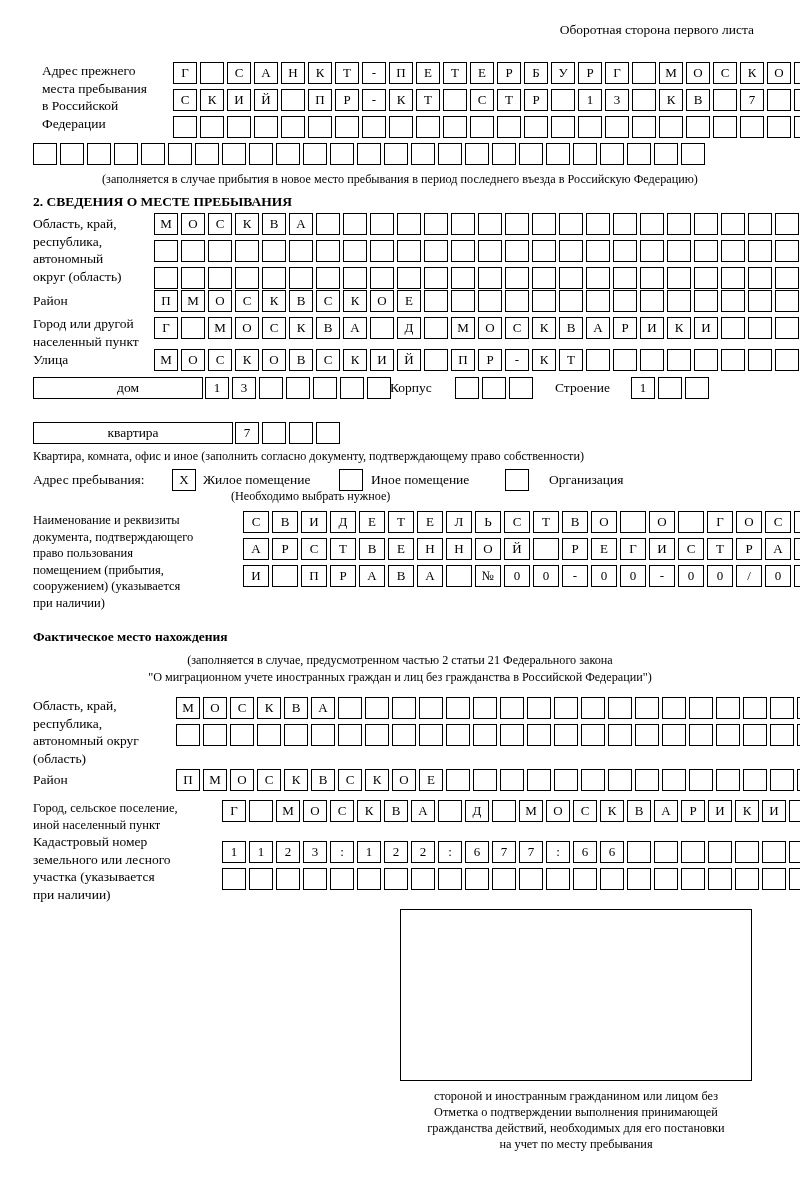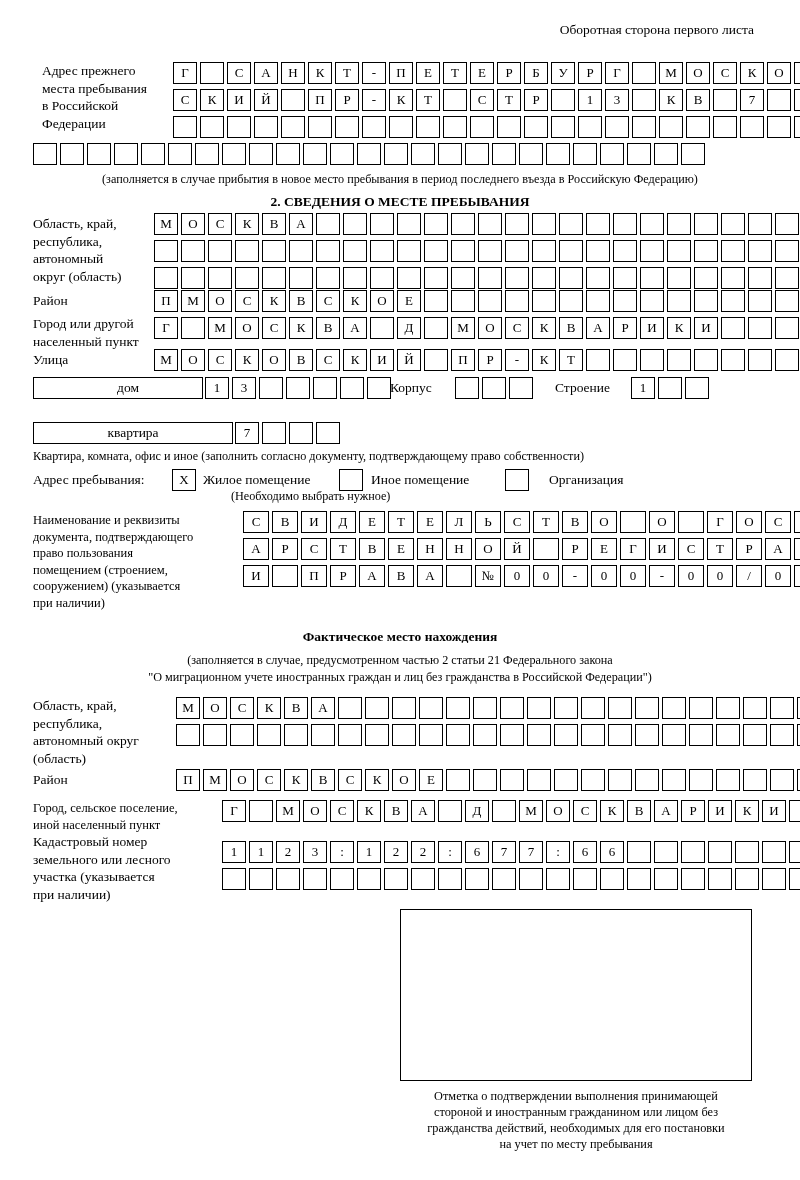--- a/index.html
+++ b/index.html
@@ -45,21 +45,21 @@
     box-sizing:border-box;
     display:flex;align-items:center;justify-content:center;
     font-size:13.5px;
   }
   .bigbox{
     border:1px solid #000;
     box-sizing:border-box;
     background:#fff;
   }
   .cap{font-size:12.3px;line-height:16px;text-align:center;}
-  .sectitle{font-weight:bold;font-size:13.5px;text-align:center;}
+  .sectitle{font-weight:bold;font-size:13.5px;text-align:left;}
   .note{font-size:12.2px;}
 </style>
 </head>
 <body>
 
 <div class="page">
 
   <div class="hdr-right">Оборотная сторона первого листа</div>
 
   <div class="lbl-block" style="left:42px;top:62px;width:140px;">
@@ -390,21 +390,21 @@
   <div class="abs bx" style="left:339px;top:469px;"></div>
   <div class="abs lbl" style="left:371px;top:471px;">Иное помещение</div>
   <div class="abs bx" style="left:505px;top:469px;"></div>
   <div class="abs lbl" style="left:549px;top:471px;">Организация</div>
   <div class="abs note" style="left:231px;top:489px;">(Необходимо выбрать нужное)</div>
 
   <div class="lbl-block sm" style="left:33px;top:512px;width:215px;">
     <div>Наименование и реквизиты</div>
     <div>документа, подтверждающего</div>
     <div>право пользования</div>
-    <div>помещением (строением,</div>
+    <div>помещением (прибытия,</div>
     <div>сооружением) (указывается</div>
     <div>при наличии)</div>
   </div>
   <div class="abs boxrow" style="left:243px;top:511px;" id="dc0">
       <div class="bx wide">С</div>
       <div class="bx wide">В</div>
       <div class="bx wide">И</div>
       <div class="bx wide">Д</div>
       <div class="bx wide">Е</div>
       <div class="bx wide">Т</div>
@@ -638,19 +638,19 @@
       <div class="bx"></div>
       <div class="bx"></div>
       <div class="bx"></div>
       <div class="bx"></div>
       <div class="bx"></div>
       <div class="bx"></div>
     </div>
 
   <div class="abs bigbox" style="left:400px;top:909px;width:352px;height:172px;"></div>
   <div class="abs cap" style="left:390px;top:1088px;width:372px;">
+    <div>стороной и иностранным гражданином или лицом без</div>
     <div>Отметка о подтверждении выполнения принимающей</div>
-    <div>стороной и иностранным гражданином или лицом без</div>
     <div>гражданства действий, необходимых для его постановки</div>
     <div>на учет по месту пребывания</div>
   </div>
 
 </div>
 
 </body></html>

